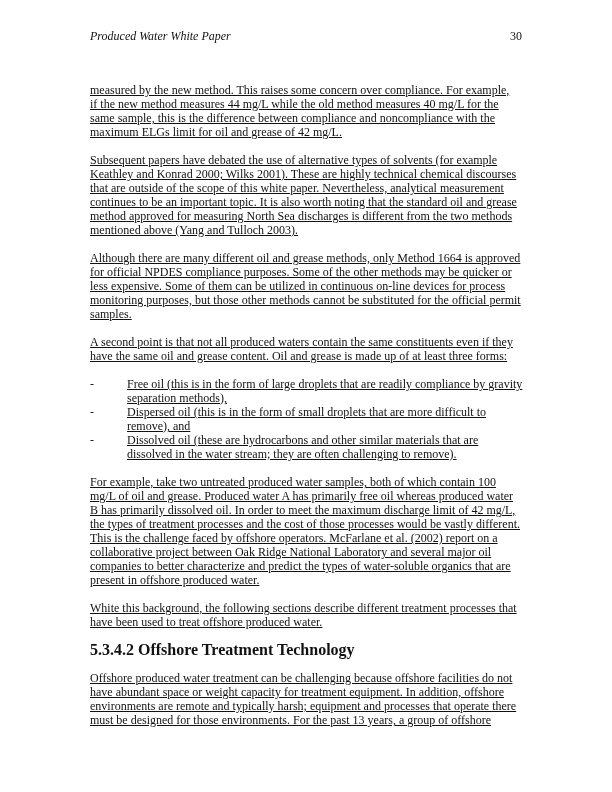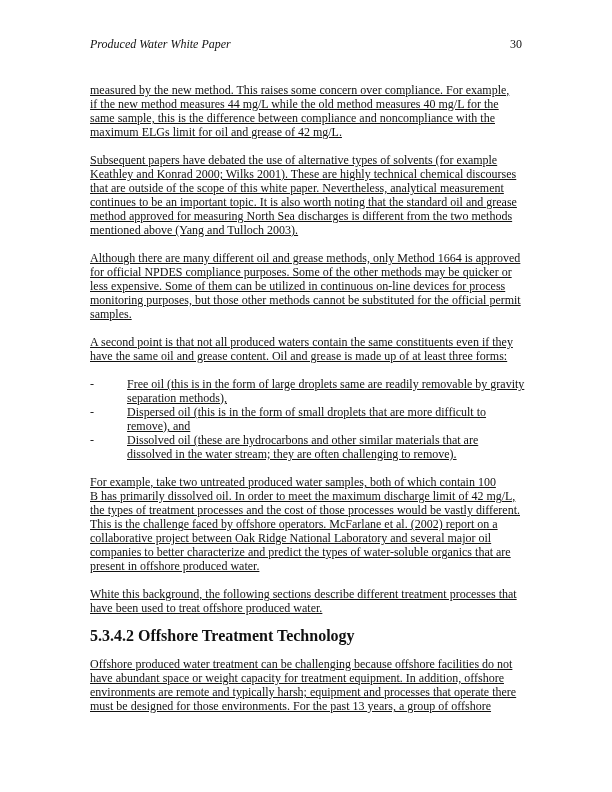--- a/index.html
+++ b/index.html
@@ -1,18 +1,18 @@
 <!DOCTYPE html>
 <html><head>
   <meta charset="utf-8">
   <style>
     html, body { margin: 0; padding: 0; background: #ffffff; }
     body { width: 612px; height: 792px; position: relative; overflow: hidden;
            font-family: "Liberation Serif", "DejaVu Serif", serif; color: #111; }
-    .header { position: absolute; top: 36px; left: 90px; width: 432px; height: 16px;
+    .header { position: absolute; top: 28px; left: 90px; width: 432px; height: 16px;
               font-size: 12px; line-height: 16px; }
     .header .title { position: absolute; left: 0; font-style: italic; }
     .header .pagenum { position: absolute; right: 0; }
     .content { position: absolute; top: 83px; left: 90px; width: 440px;
                font-size: 12px; line-height: 14px; }
     .para { margin: 0 0 14px 0; }
     .line { display: block; white-space: nowrap; text-decoration: underline; }
     .list { margin: 0 0 14px 0; }
     .item { position: relative; padding-left: 37px; }
     .item .dash { position: absolute; left: 0; top: 0; }
@@ -53,37 +53,38 @@
   </p>
 
   <p class="para">
     <span class="line">A second point is that not all produced waters contain the same constituents even if they</span>
     <span class="line">have the same oil and grease content.  Oil and grease is made up of at least three forms:</span>
   </p>
 
   <div class="list">
     <div class="item">
       <span class="dash">-</span>
-      <span class="line">Free oil (this is in the form of large droplets same are readily removable by gravity</span>
+      <span class="line">Free oil (this is in the form of large droplets that are readily compliance by gravity</span>
       <span class="line">separation methods),</span>
     </div>
     <div class="item">
       <span class="dash">-</span>
       <span class="line">Dispersed oil (this is in the form of small droplets that are more difficult to</span>
       <span class="line">remove), and</span>
     </div>
     <div class="item">
       <span class="dash">-</span>
       <span class="line">Dissolved oil (these are hydrocarbons and other similar materials that are</span>
       <span class="line">dissolved in the water stream; they are often challenging to remove).</span>
     </div>
   </div>
 
   <p class="para">
     <span class="line">For example, take two untreated produced water samples, both of which contain 100</span>
+    <span class="line">mg/L of oil and grease.  Produced water A has primarily free oil whereas produced water</span>
     <span class="line">B has primarily dissolved oil.  In order to meet the maximum discharge limit of 42 mg/L,</span>
     <span class="line">the types of treatment processes and the cost of those processes would be vastly different.</span>
     <span class="line">This is the challenge faced by offshore operators. McFarlane et al. (2002) report on a</span>
     <span class="line">collaborative project between Oak Ridge National Laboratory and several major oil</span>
     <span class="line">companies to better characterize and predict the types of water-soluble organics that are</span>
     <span class="line">present in offshore produced water.</span>
   </p>
 
   <p class="para">
     <span class="line">White this background, the following sections describe different treatment processes that</span>

